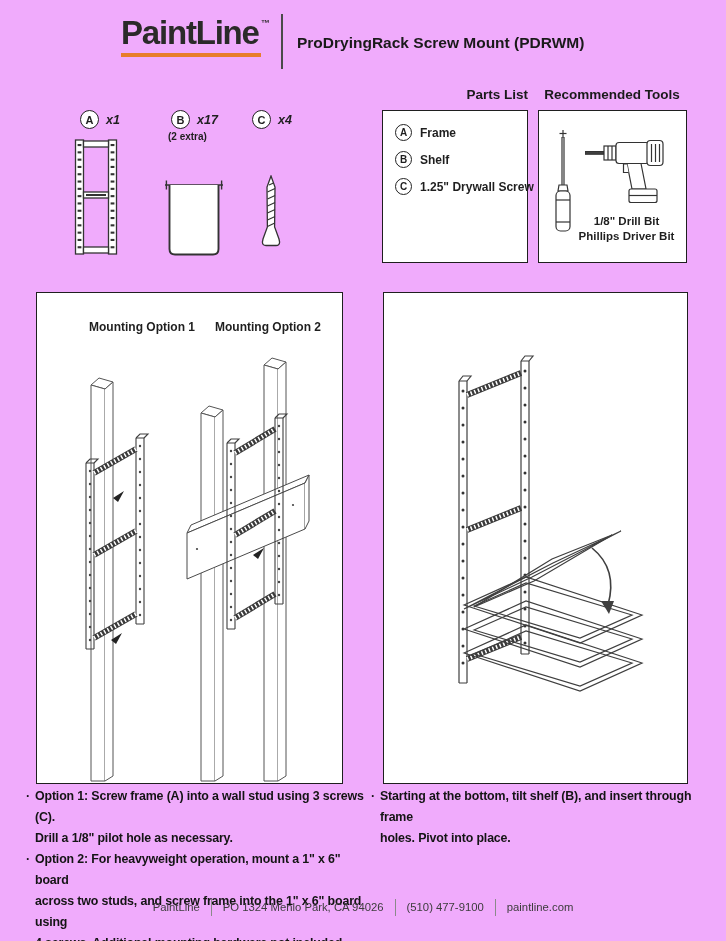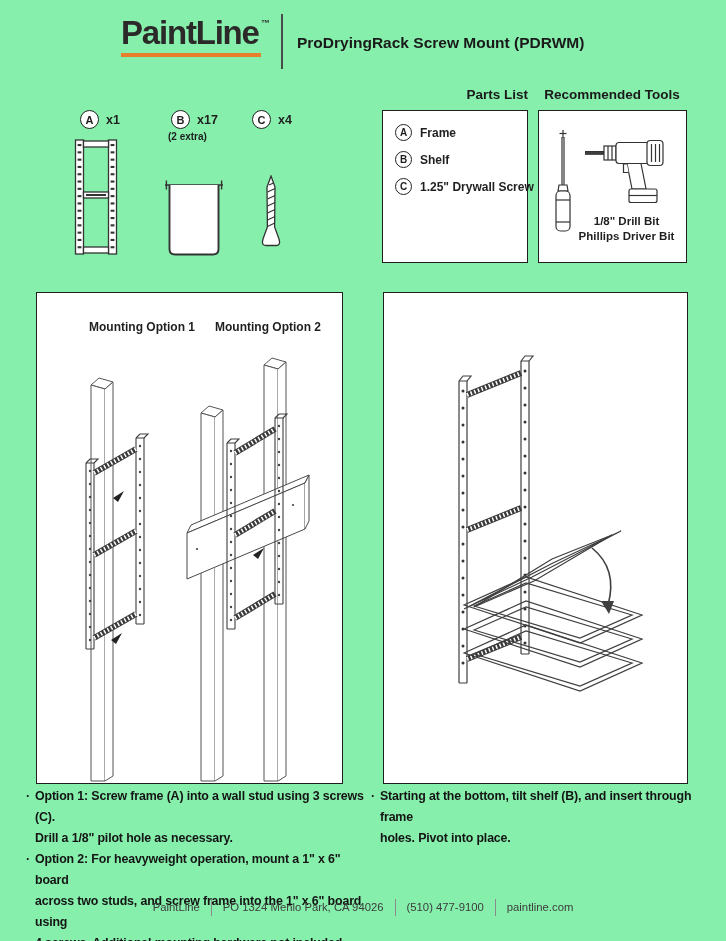--- a/index.html
+++ b/index.html
@@ -1,37 +1,37 @@
 <!DOCTYPE html>
 <html><head>
 <meta charset="utf-8">
 <style>
   html,body{margin:0;padding:0;background:#d8d8d8;}
   .page{
-    position:relative;width:726px;height:941px;background:#86efac;
+    position:relative;width:726px;height:941px;background:#f0abfc;
     font-family:"Liberation Sans",sans-serif;color:#1f1f1f;overflow:hidden;margin:0 auto;
   }
   
   .logo{position:absolute;left:121px;top:16px;white-space:nowrap;}
   .logo-text{
     display:inline-block;font-size:33px;font-weight:bold;letter-spacing:-1.2px;
     color:#2b2a29;border-bottom:4px solid #e87d2b;padding:0 2px 2px 0;line-height:1.05;
   }
   .logo-tm{font-size:9px;font-weight:bold;vertical-align:top;position:relative;top:2px;color:#2b2a29;}
   .header-divider{position:absolute;left:281px;top:14px;width:2px;height:55px;background:#4a4a4a;}
   .page-title{position:absolute;left:297px;top:34px;margin:0;font-size:15.5px;font-weight:bold;color:#1a1a1a;}
 
   
   .qty-group{position:absolute;display:flex;align-items:center;gap:7px;}
   .circle-letter{
     width:19px;height:19px;border:1.7px solid #222;border-radius:50%;
     display:flex;align-items:center;justify-content:center;
     font-size:11px;font-weight:bold;background:#fff;box-sizing:border-box;flex:0 0 auto;
   }
-  .qty-label{font-size:12.5px;font-weight:bold;}
+  .qty-label{font-size:12.5px;font-weight:bold;font-style:italic;}
   .qty-note{position:absolute;left:168px;top:131px;font-size:10px;font-weight:bold;}
   .g-a{left:80px;top:110px;} .g-b{left:171px;top:110px;} .g-c{left:252px;top:110px;}
   .icon-frame{position:absolute;left:74px;top:138px;}
   .icon-shelf{position:absolute;left:165px;top:177px;}
   .icon-screw{position:absolute;left:260px;top:175px;}
 
   
   .section-heading{position:absolute;font-size:13.5px;font-weight:bold;text-align:center;color:#1a1a1a;}
   .h-parts{left:382px;top:87px;width:146px;text-align:right;}
   .h-tools{left:533px;top:87px;width:158px;}

